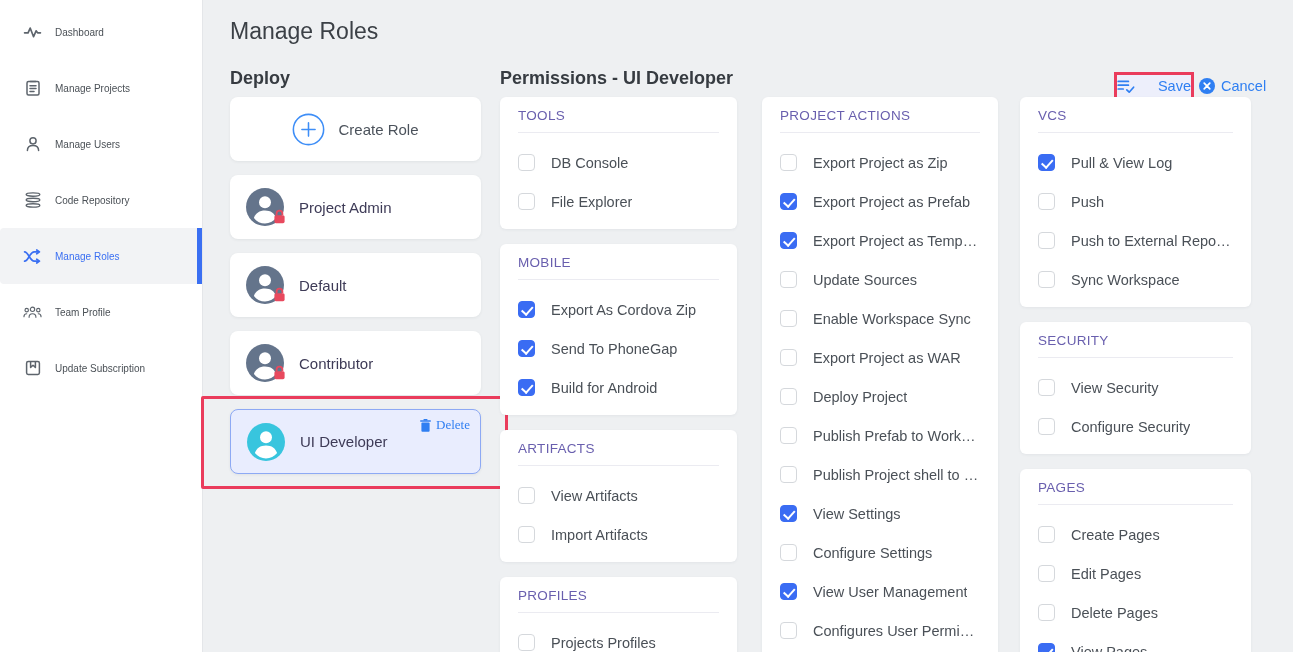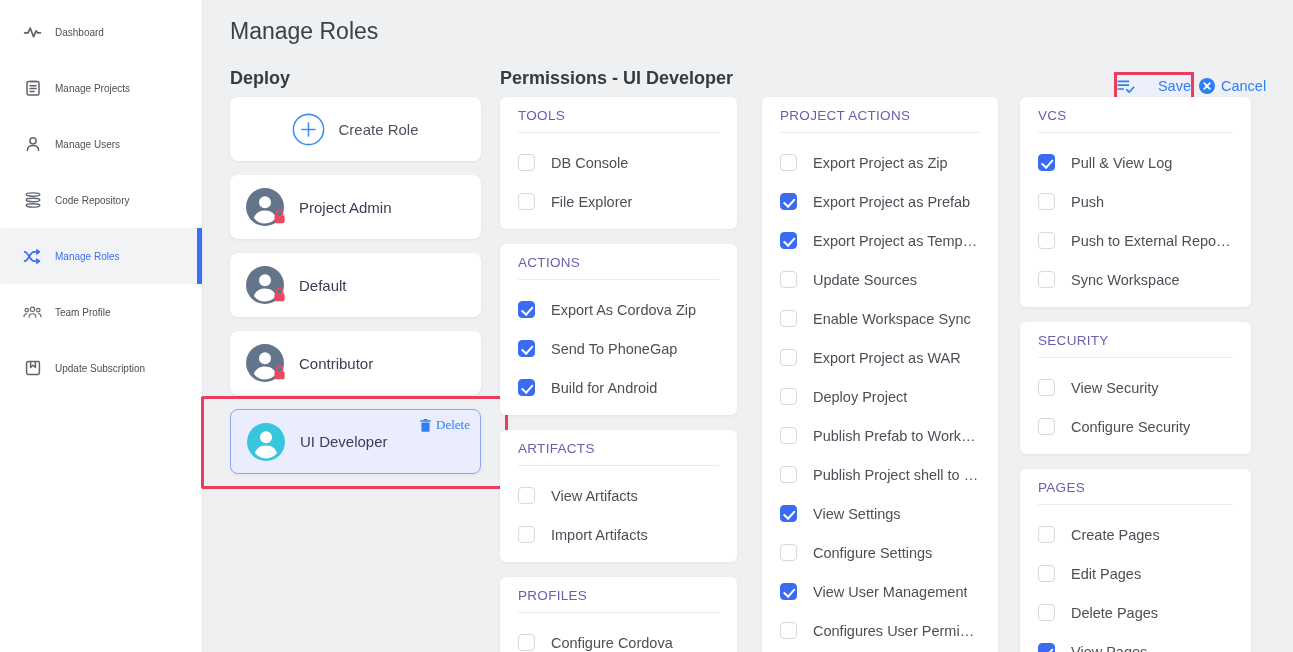--- a/index.html
+++ b/index.html
@@ -271,21 +271,21 @@
   <div class="perm-row">
     <span class="cb" aria-checked="false"></span>
     <span class="perm-label">DB Console</span>
   </div>
       <div class="perm-row">
     <span class="cb" aria-checked="false"></span>
     <span class="perm-label">File Explorer</span>
   </div>
     </section>
     <section class="perm-card">
-    <div class="perm-title">ACTIONS</div>
+    <div class="perm-title">MOBILE</div>
     <div class="perm-divider"></div>
   <div class="perm-row">
     <span class="cb checked" aria-checked="true"></span>
     <span class="perm-label">Export As Cordova Zip</span>
   </div>
       <div class="perm-row">
     <span class="cb checked" aria-checked="true"></span>
     <span class="perm-label">Send To PhoneGap</span>
   </div>
       <div class="perm-row">
@@ -303,21 +303,21 @@
       <div class="perm-row">
     <span class="cb" aria-checked="false"></span>
     <span class="perm-label">Import Artifacts</span>
   </div>
     </section>
     <section class="perm-card">
     <div class="perm-title">PROFILES</div>
     <div class="perm-divider"></div>
   <div class="perm-row">
     <span class="cb" aria-checked="false"></span>
-    <span class="perm-label">Configure Cordova</span>
+    <span class="perm-label">Projects Profiles</span>
   </div>
     </section>
   </div>
 <div class="perm-col col-2">
     <section class="perm-card">
     <div class="perm-title">PROJECT ACTIONS</div>
     <div class="perm-divider"></div>
   <div class="perm-row">
     <span class="cb" aria-checked="false"></span>
     <span class="perm-label">Export Project as Zip</span>

